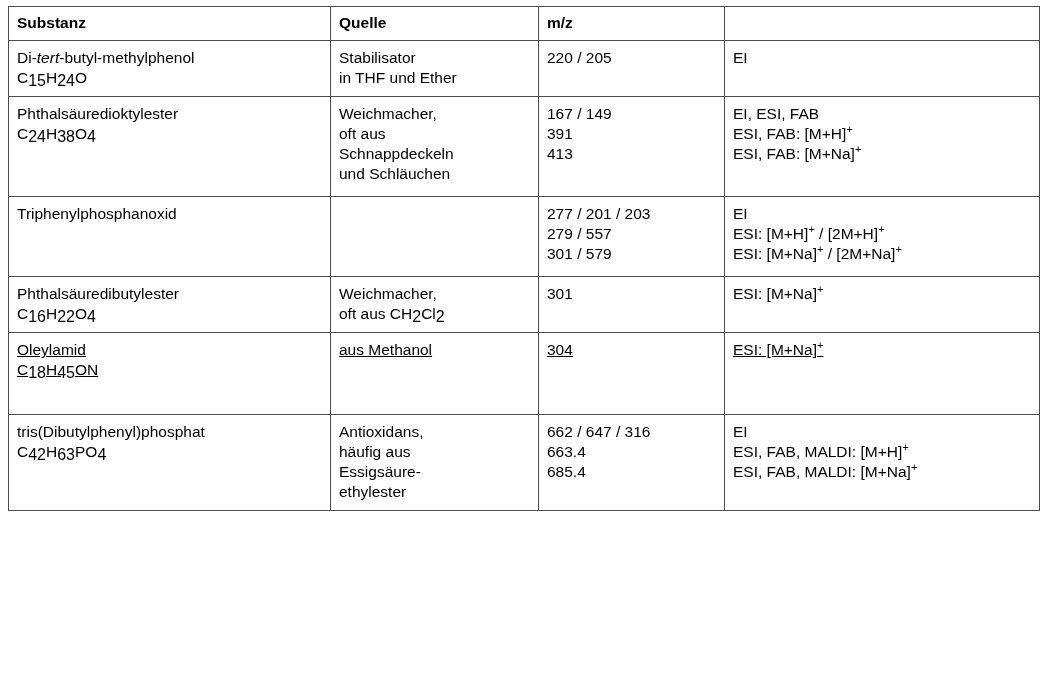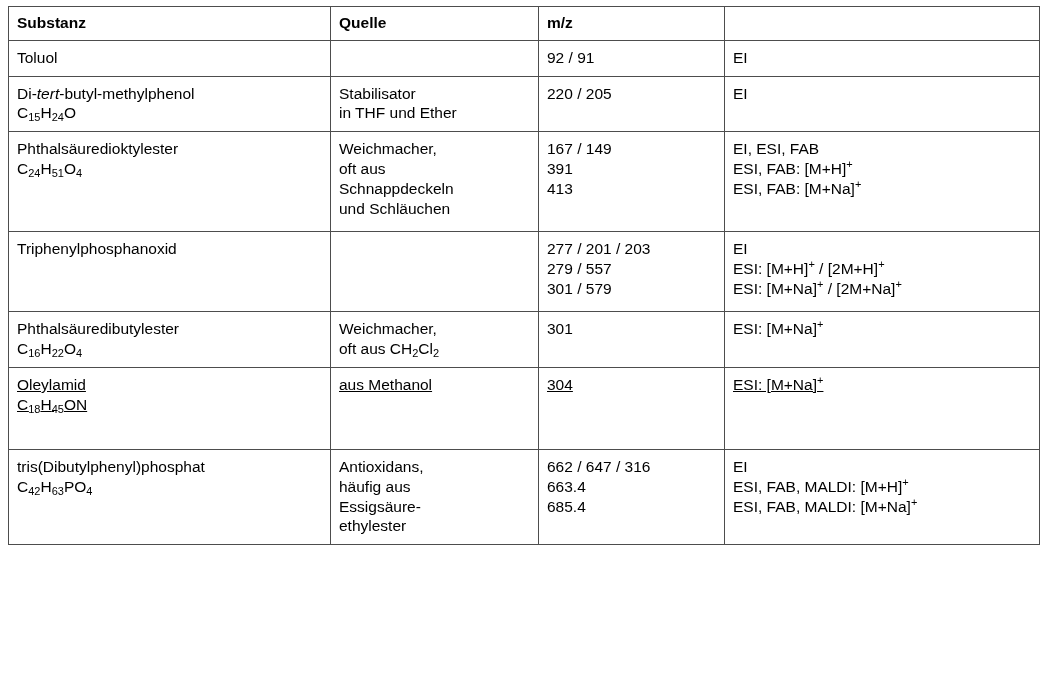--- a/index.html
+++ b/index.html
@@ -41,21 +41,21 @@
   }
   table.subst thead th {
     font-weight: bold;
     padding-top: 6px;
     padding-bottom: 7px;
   }
   .cellline {
     white-space: nowrap;
   }
   .sub {
-    font-size: 11px;
+    font-size: 16px;
     vertical-align: baseline;
     position: relative;
     top: 3px;
   }
   .sup {
     font-size: 11px;
     vertical-align: baseline;
     position: relative;
     top: -6px;
   }
@@ -77,33 +77,27 @@
     <thead>
       <tr>
         <th>Substanz</th>
         <th>Quelle</th>
         <th>m/z</th>
         <th></th>
       </tr>
     </thead>
     <tbody id="tbody">
         <tr>
-          <td><span class="cellline">Toluol</span></td>
-          <td></td>
-          <td><span class="cellline">92 / 91</span></td>
-          <td><span class="cellline">EI</span></td>
-        </tr>
-        <tr>
           <td><span class="cellline">Di-<span class="ital">tert</span>-butyl-methylphenol</span><br><span class="cellline">C<span class="sub">15</span>H<span class="sub">24</span>O</span></td>
           <td><span class="cellline">Stabilisator</span><br><span class="cellline">in THF und Ether</span></td>
           <td><span class="cellline">220 / 205</span></td>
           <td><span class="cellline">EI</span></td>
         </tr>
         <tr style="height: 100px;">
-          <td><span class="cellline">Phthalsäuredioktylester</span><br><span class="cellline">C<span class="sub">24</span>H<span class="sub">51</span>O<span class="sub">4</span></span></td>
+          <td><span class="cellline">Phthalsäuredioktylester</span><br><span class="cellline">C<span class="sub">24</span>H<span class="sub">38</span>O<span class="sub">4</span></span></td>
           <td><span class="cellline">Weichmacher,</span><br><span class="cellline">oft aus</span><br><span class="cellline">Schnappdeckeln</span><br><span class="cellline">und Schläuchen</span></td>
           <td><span class="cellline">167 / 149</span><br><span class="cellline">391</span><br><span class="cellline">413</span></td>
           <td><span class="cellline">EI, ESI, FAB</span><br><span class="cellline">ESI, FAB: [M+H]<span class="sup">+</span></span><br><span class="cellline">ESI, FAB: [M+Na]<span class="sup">+</span></span></td>
         </tr>
         <tr style="height: 80px;">
           <td><span class="cellline">Triphenylphosphanoxid</span></td>
           <td></td>
           <td><span class="cellline">277 / 201 / 203</span><br><span class="cellline">279 / 557</span><br><span class="cellline">301 / 579</span></td>
           <td><span class="cellline">EI</span><br><span class="cellline">ESI: [M+H]<span class="sup">+</span> / [2M+H]<span class="sup">+</span></span><br><span class="cellline">ESI: [M+Na]<span class="sup">+</span> / [2M+Na]<span class="sup">+</span></span></td>
         </tr>

